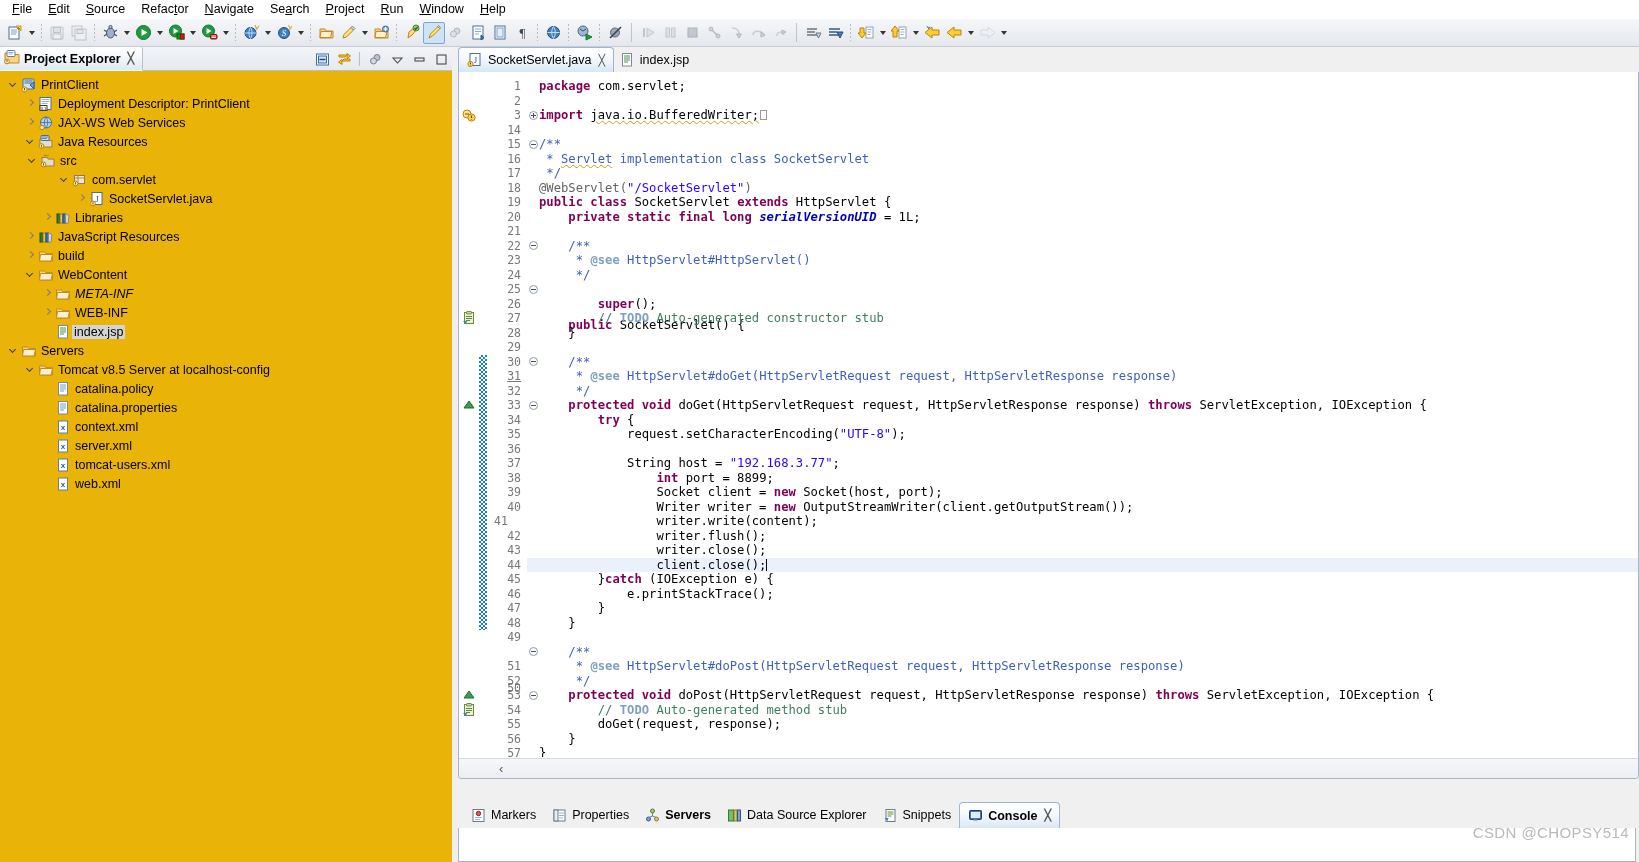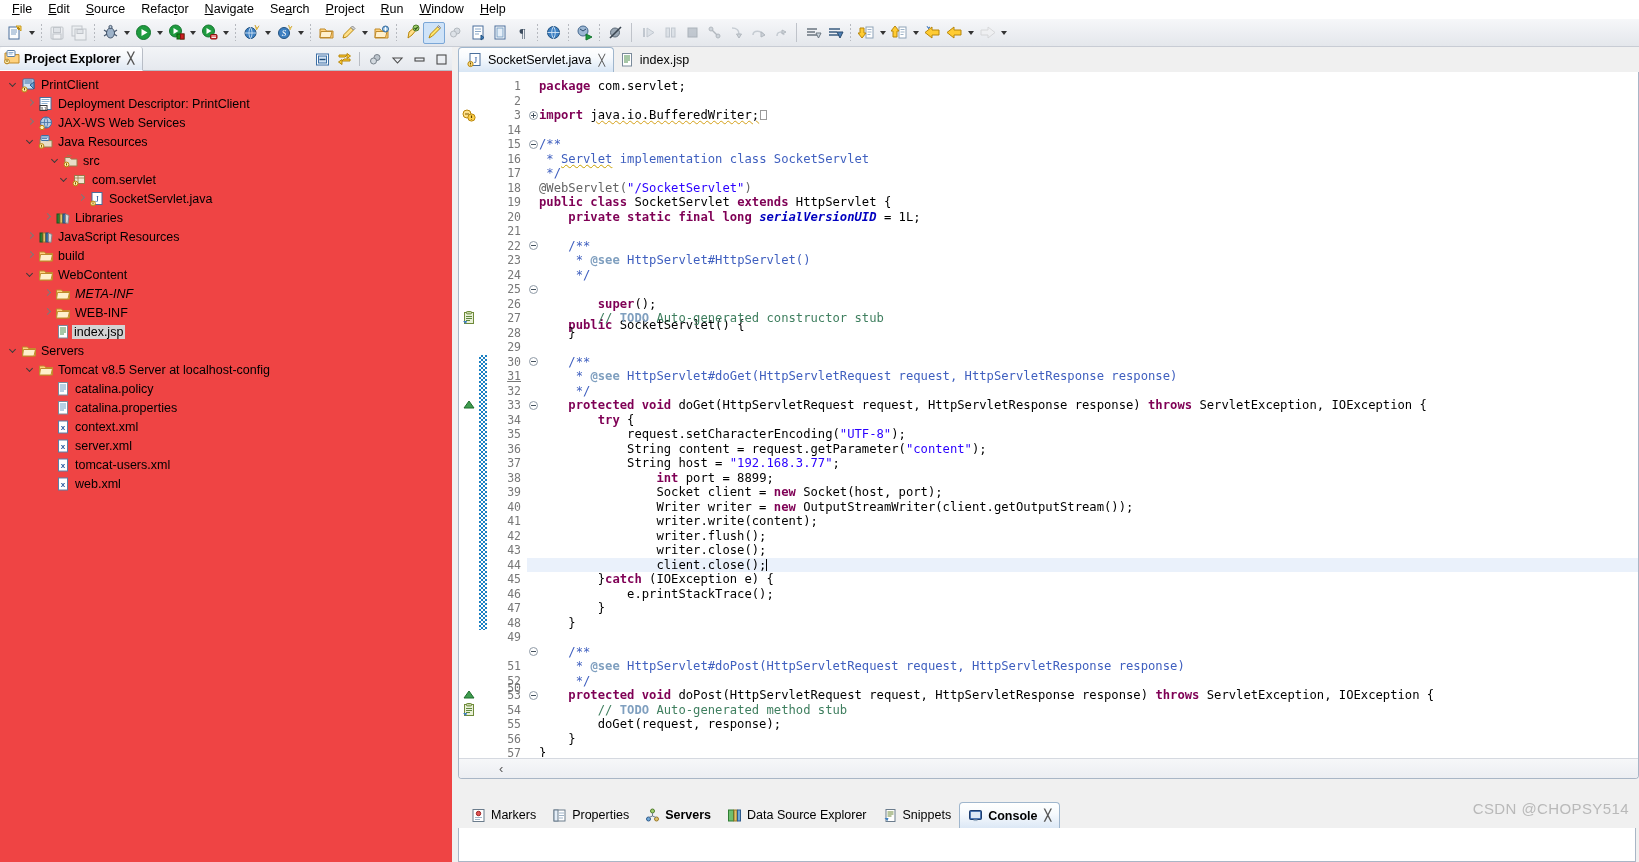--- a/index.html
+++ b/index.html
@@ -40,21 +40,21 @@
   .tb-arrow:after {
     content:""; width:0;height:0;border-left:3.5px solid transparent;border-right:3.5px solid transparent;
     border-top:4px solid #333;
   }
   .tb-sep { width:1px; height:17px; margin:0 4px;
     background: repeating-linear-gradient(to bottom,#b6b9bf 0 2px, transparent 2px 4px); }
   .tb-sep-solid { width:1px; height:19px; margin:0 5px; background:#bfc3ca; }
   .tb.disabled { opacity:.45; }
 
   
-  .left-panel { position:absolute; left:0; top:47px; width:455px; height:815px; background:#ef4444; }
+  .left-panel { position:absolute; left:0; top:47px; width:455px; height:815px; background:#eab308; }
   .pe-tabrow {
     position:relative; height:24px;
     background: linear-gradient(to bottom,#f2f4f7,#e6e9ee);
     border-bottom:1px solid #b8bdc6;
   }
   .pe-tab {
     position:absolute; left:0; top:0; height:24px;
     display:flex; align-items:center; gap:4px; padding:0 8px 0 4px;
     background: linear-gradient(to bottom,#ffffff 0%, #f4f7fb 45%, #dfe8f3 100%);
     border-right:1px solid #b8bdc6;
@@ -189,21 +189,21 @@
   .bv-tab .x { font-size:11px; color:#555; margin-left:2px; }
   .console-panel {
     position:absolute; left:458px; top:828px; width:1178px; height:34px;
     background:#ffffff; border:1px solid #a9b6c6; border-top:none;
   }
 
   
   .splitter { position:absolute; left:452px; top:47px; width:3px; height:815px; background:#f0f0f0; }
 
   .watermark {
-    position:absolute; right:10px; top:800px;
+    position:absolute; right:10px; top:824px;
     font-family:"Liberation Sans", sans-serif;
     font-size:15px; color:#b9b9b9; letter-spacing:.4px;
     pointer-events:none; white-space:nowrap;
   }
 </style>
 </head>
 <body>
 
 <div id="app">
 
@@ -577,21 +577,21 @@
             <svg width="16" height="16" viewBox="0 0 16 16">
               <path d="M2 5h5l1.2 1.6H14V13H2z" fill="#e8dcc8" stroke="#9a7a4a"></path>
               <rect x="3" y="1.5" width="8" height="5" rx="1" fill="#cfe0f2" stroke="#3d6fa5"></rect>
               <path d="M4 3h6M4 4.5h5" stroke="#3d6fa5" stroke-width="0.8"></path>
               <circle cx="3.5" cy="12" r="2.4" fill="#ffe9a8" stroke="#b8860b"></circle>
               <path d="M3.5 10.8v2M3.5 13.3v.4" stroke="#7a5a00" stroke-width="1"></path>
             </svg>
           </span>
           <span class="tlabel">Java Resources</span>
         </div>
-        <div class="trow" style="padding-left: 48px;">
+        <div class="trow" style="padding-left: 25px;">
           <span class="twist">
             <span class="chev-d"></span>
           </span>
           <span class="tic">
             <svg width="16" height="16" viewBox="0 0 16 16">
               <path d="M2 4.5h5l1.2 1.6H14V13H2z" fill="#e8dcc8" stroke="#9a7a4a"></path>
               <path d="M4 2.5c1.5-1 3 1 4.5 0" stroke="#9a7a4a" fill="none"></path>
               <circle cx="3.5" cy="11.5" r="2.4" fill="#ffe9a8" stroke="#b8860b"></circle>
               <path d="M3.5 10.3v2M3.5 12.8v.4" stroke="#7a5a00" stroke-width="1"></path>
             </svg>
@@ -891,21 +891,21 @@
           <div class="ln" style="top: 297px; text-decoration: underline;">31</div>
           <div class="ln" style="top: 311.5px;">32</div>
           <div class="ln" style="top: 326px;">33</div>
           <div class="ln" style="top: 340.5px;">34</div>
           <div class="ln" style="top: 355px;">35</div>
           <div class="ln" style="top: 369.5px;">36</div>
           <div class="ln" style="top: 384px;">37</div>
           <div class="ln" style="top: 398.5px;">38</div>
           <div class="ln" style="top: 413px;">39</div>
           <div class="ln" style="top: 427.5px;">40</div>
-          <div class="ln" style="top: 442px;">41</div>
+          <div class="ln" style="top: 442px; text-align: center;">41</div>
           <div class="ln" style="top: 456.5px;">42</div>
           <div class="ln" style="top: 471px;">43</div>
           <div class="ln" style="top: 485.5px;">44</div>
           <div class="ln" style="top: 500px;">45</div>
           <div class="ln" style="top: 514.5px;">46</div>
           <div class="ln" style="top: 529px;">47</div>
           <div class="ln" style="top: 543.5px;">48</div>
           <div class="ln" style="top: 558px;">49</div>
           <div class="ln" style="top: 572.5px; margin-top: 36px;">50</div>
           <div class="ln" style="top: 587px;">51</div>
@@ -936,21 +936,20 @@
           <div class="cline" style="top: 224.5px;">&nbsp;&nbsp;&nbsp;&nbsp;&nbsp;&nbsp;&nbsp;&nbsp;<span class="kw">super</span>();</div>
           <div class="cline" style="top: 239px;">&nbsp;&nbsp;&nbsp;&nbsp;&nbsp;&nbsp;&nbsp;&nbsp;<span class="cm">//&nbsp;</span><span class="todo">TODO</span><span class="cm">&nbsp;Auto-generated&nbsp;constructor&nbsp;stub</span></div>
           <div class="cline" style="top: 253.5px;">&nbsp;&nbsp;&nbsp;&nbsp;}</div>
           <div class="cline" style="top: 268px;"></div>
           <div class="cline" style="top: 282.5px;">&nbsp;&nbsp;&nbsp;&nbsp;<span class="jd">/**</span></div>
           <div class="cline" style="top: 297px;">&nbsp;&nbsp;&nbsp;&nbsp;<span class="jd">&nbsp;*&nbsp;</span><span class="jdkw">@see</span><span class="jd">&nbsp;HttpServlet#doGet(HttpServletRequest&nbsp;request,&nbsp;HttpServletResponse&nbsp;response)</span></div>
           <div class="cline" style="top: 311.5px;">&nbsp;&nbsp;&nbsp;&nbsp;<span class="jd">&nbsp;*/</span></div>
           <div class="cline" style="top: 326px;">&nbsp;&nbsp;&nbsp;&nbsp;<span class="kw">protected&nbsp;void</span>&nbsp;doGet(HttpServletRequest&nbsp;request,&nbsp;HttpServletResponse&nbsp;response)&nbsp;<span class="kw">throws</span>&nbsp;ServletException,&nbsp;IOException&nbsp;{</div>
           <div class="cline" style="top: 340.5px;">&nbsp;&nbsp;&nbsp;&nbsp;&nbsp;&nbsp;&nbsp;&nbsp;<span class="kw">try</span>&nbsp;{</div>
           <div class="cline" style="top: 355px;">&nbsp;&nbsp;&nbsp;&nbsp;&nbsp;&nbsp;&nbsp;&nbsp;&nbsp;&nbsp;&nbsp;&nbsp;request.setCharacterEncoding(<span class="st">"UTF-8"</span>);</div>
-          <div class="cline" style="top: 369.5px;">&nbsp;&nbsp;&nbsp;&nbsp;&nbsp;&nbsp;&nbsp;&nbsp;&nbsp;&nbsp;&nbsp;&nbsp;String&nbsp;content&nbsp;=&nbsp;request.getParameter(<span class="st">"content"</span>);</div>
           <div class="cline" style="top: 384px;">&nbsp;&nbsp;&nbsp;&nbsp;&nbsp;&nbsp;&nbsp;&nbsp;&nbsp;&nbsp;&nbsp;&nbsp;String&nbsp;host&nbsp;=&nbsp;<span class="st">"192.168.3.77"</span>;</div>
           <div class="cline" style="top: 398.5px;">&nbsp;&nbsp;&nbsp;&nbsp;&nbsp;&nbsp;&nbsp;&nbsp;&nbsp;&nbsp;&nbsp;&nbsp;&nbsp;&nbsp;&nbsp;&nbsp;<span class="kw">int</span>&nbsp;port&nbsp;=&nbsp;8899;</div>
           <div class="cline" style="top: 413px;">&nbsp;&nbsp;&nbsp;&nbsp;&nbsp;&nbsp;&nbsp;&nbsp;&nbsp;&nbsp;&nbsp;&nbsp;&nbsp;&nbsp;&nbsp;&nbsp;Socket&nbsp;client&nbsp;=&nbsp;<span class="kw">new</span>&nbsp;Socket(host,&nbsp;port);</div>
           <div class="cline" style="top: 427.5px;">&nbsp;&nbsp;&nbsp;&nbsp;&nbsp;&nbsp;&nbsp;&nbsp;&nbsp;&nbsp;&nbsp;&nbsp;&nbsp;&nbsp;&nbsp;&nbsp;Writer&nbsp;writer&nbsp;=&nbsp;<span class="kw">new</span>&nbsp;OutputStreamWriter(client.getOutputStream());</div>
           <div class="cline" style="top: 442px;">&nbsp;&nbsp;&nbsp;&nbsp;&nbsp;&nbsp;&nbsp;&nbsp;&nbsp;&nbsp;&nbsp;&nbsp;&nbsp;&nbsp;&nbsp;&nbsp;writer.write(content);</div>
           <div class="cline" style="top: 456.5px;">&nbsp;&nbsp;&nbsp;&nbsp;&nbsp;&nbsp;&nbsp;&nbsp;&nbsp;&nbsp;&nbsp;&nbsp;&nbsp;&nbsp;&nbsp;&nbsp;writer.flush();</div>
           <div class="cline" style="top: 471px;">&nbsp;&nbsp;&nbsp;&nbsp;&nbsp;&nbsp;&nbsp;&nbsp;&nbsp;&nbsp;&nbsp;&nbsp;&nbsp;&nbsp;&nbsp;&nbsp;writer.close();</div>
           <div class="cline" style="top: 485.5px;">&nbsp;&nbsp;&nbsp;&nbsp;&nbsp;&nbsp;&nbsp;&nbsp;&nbsp;&nbsp;&nbsp;&nbsp;&nbsp;&nbsp;&nbsp;&nbsp;client.close();<span class="caret"></span></div>
           <div class="cline" style="top: 500px;">&nbsp;&nbsp;&nbsp;&nbsp;&nbsp;&nbsp;&nbsp;&nbsp;}<span class="kw">catch</span>&nbsp;(IOException&nbsp;e)&nbsp;{</div>
           <div class="cline" style="top: 514.5px;">&nbsp;&nbsp;&nbsp;&nbsp;&nbsp;&nbsp;&nbsp;&nbsp;&nbsp;&nbsp;&nbsp;&nbsp;e.printStackTrace();</div>

